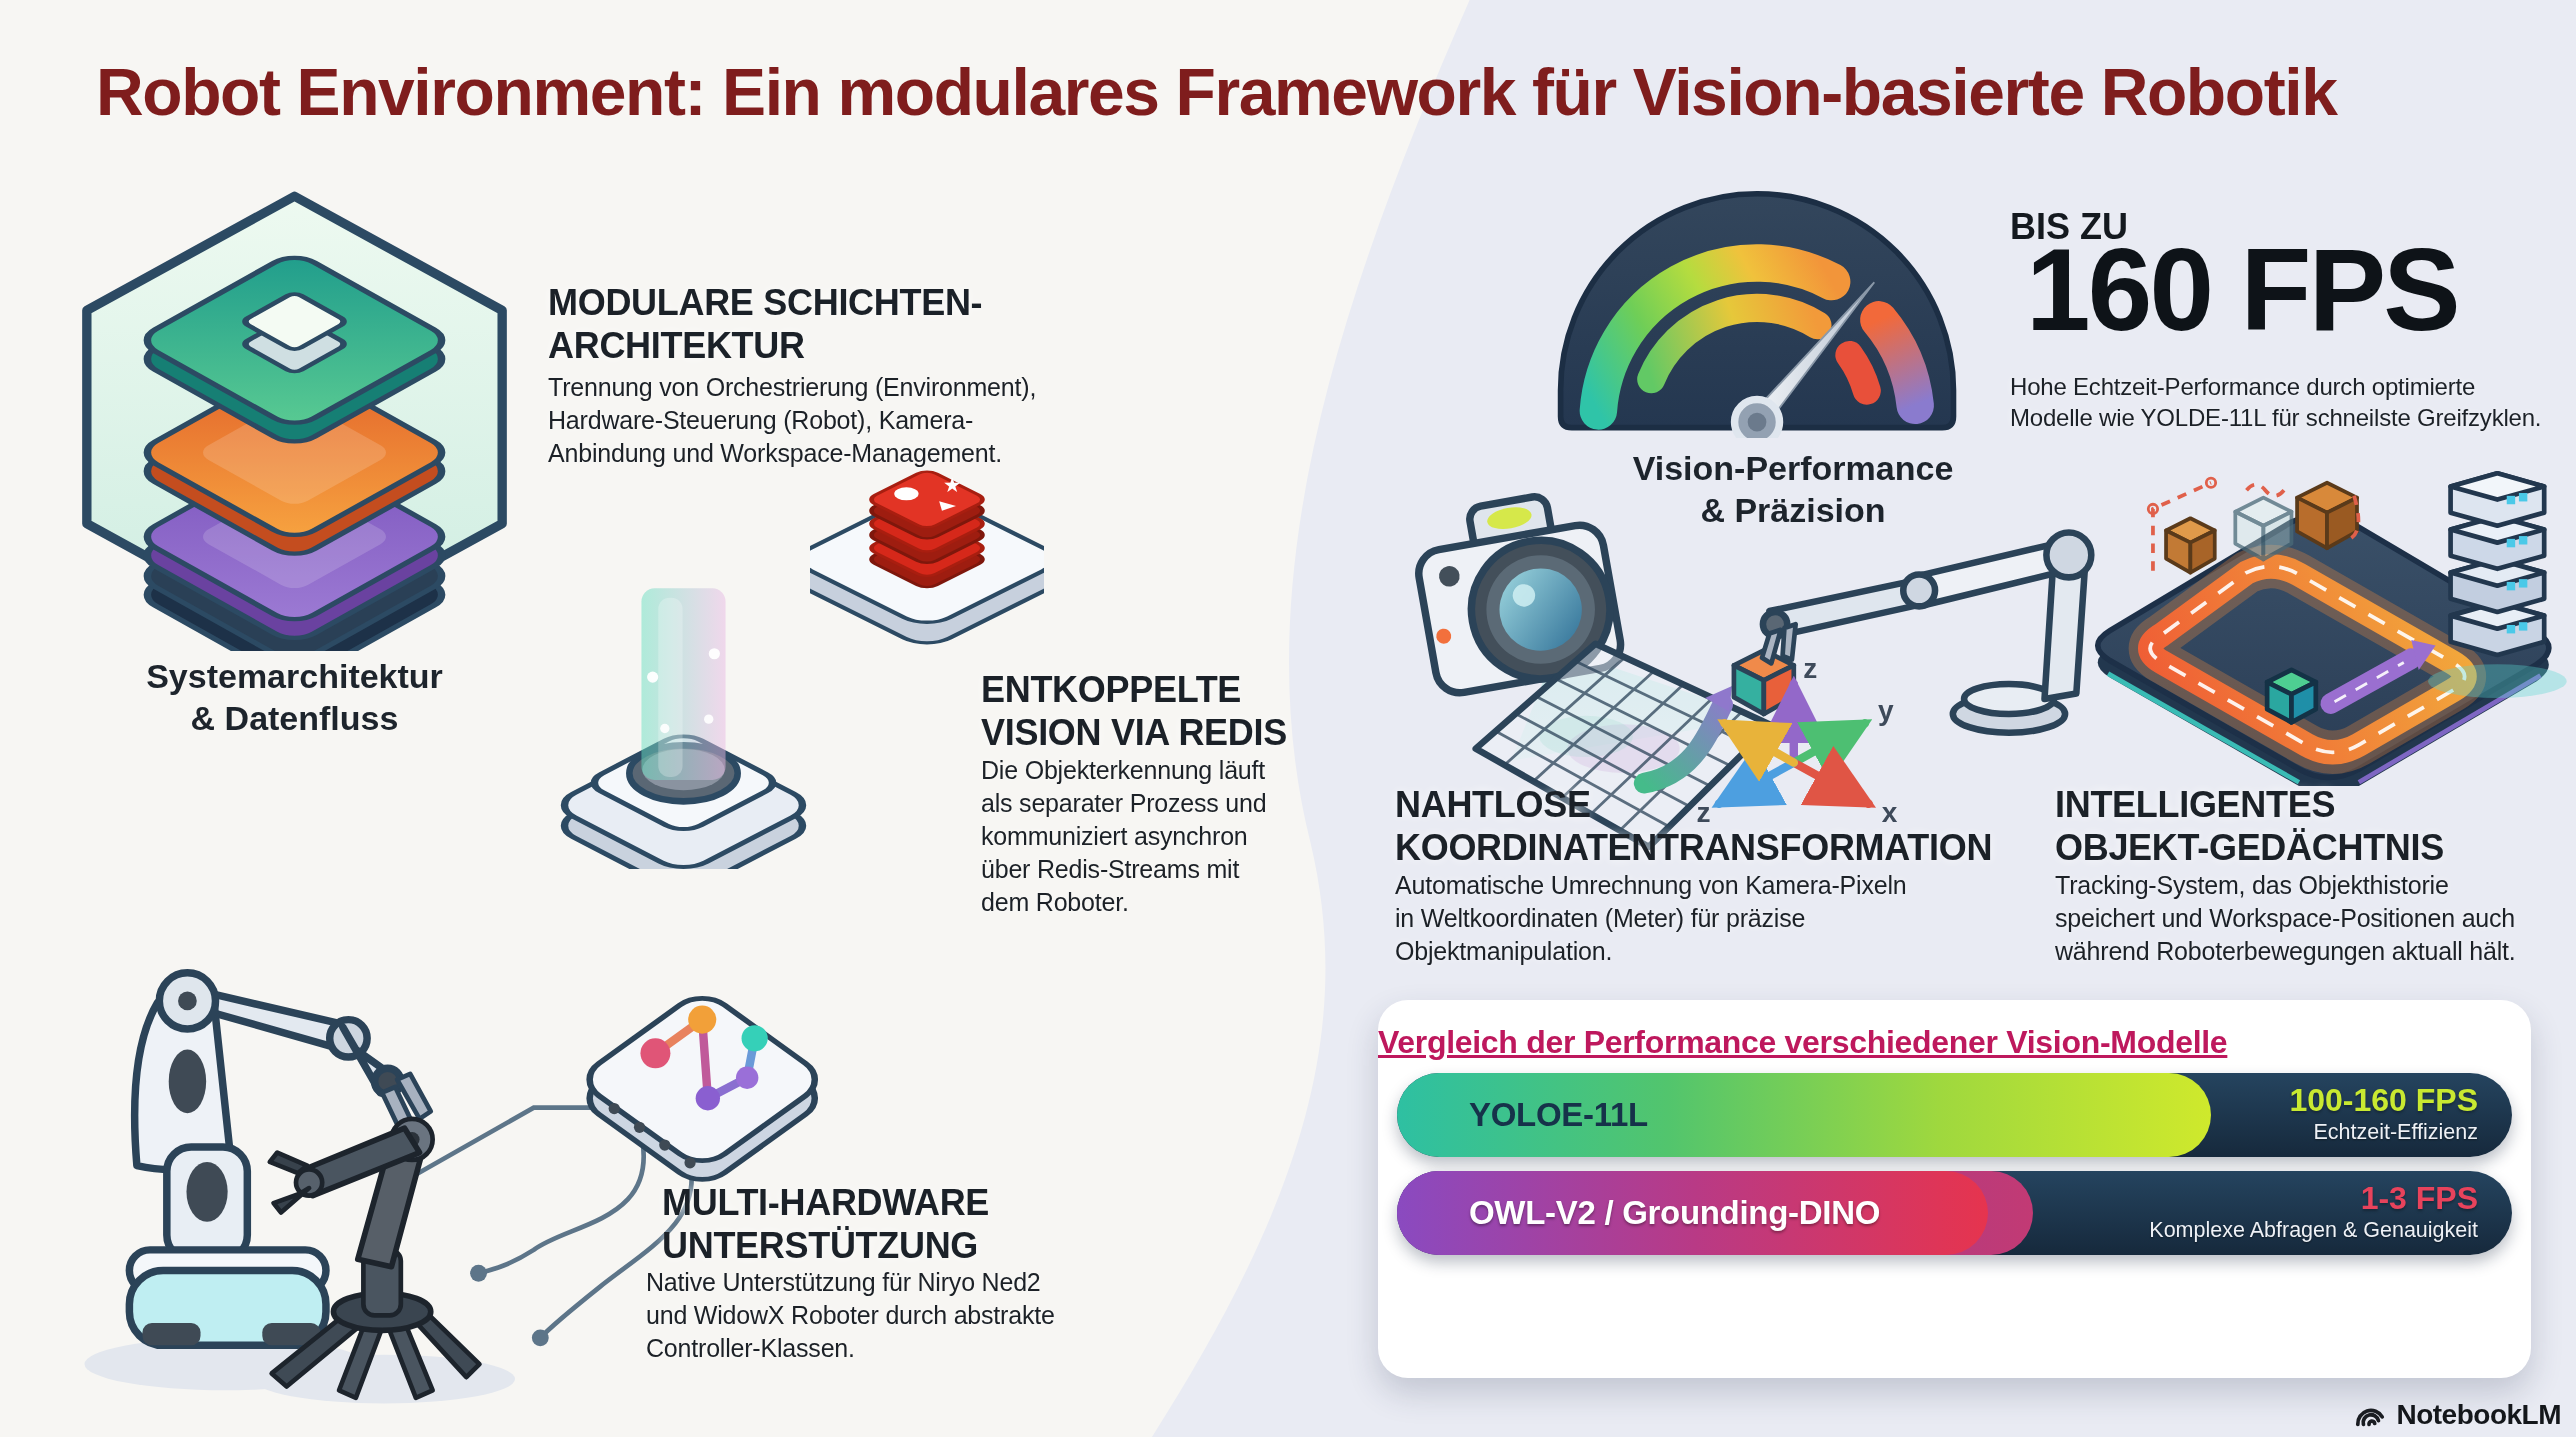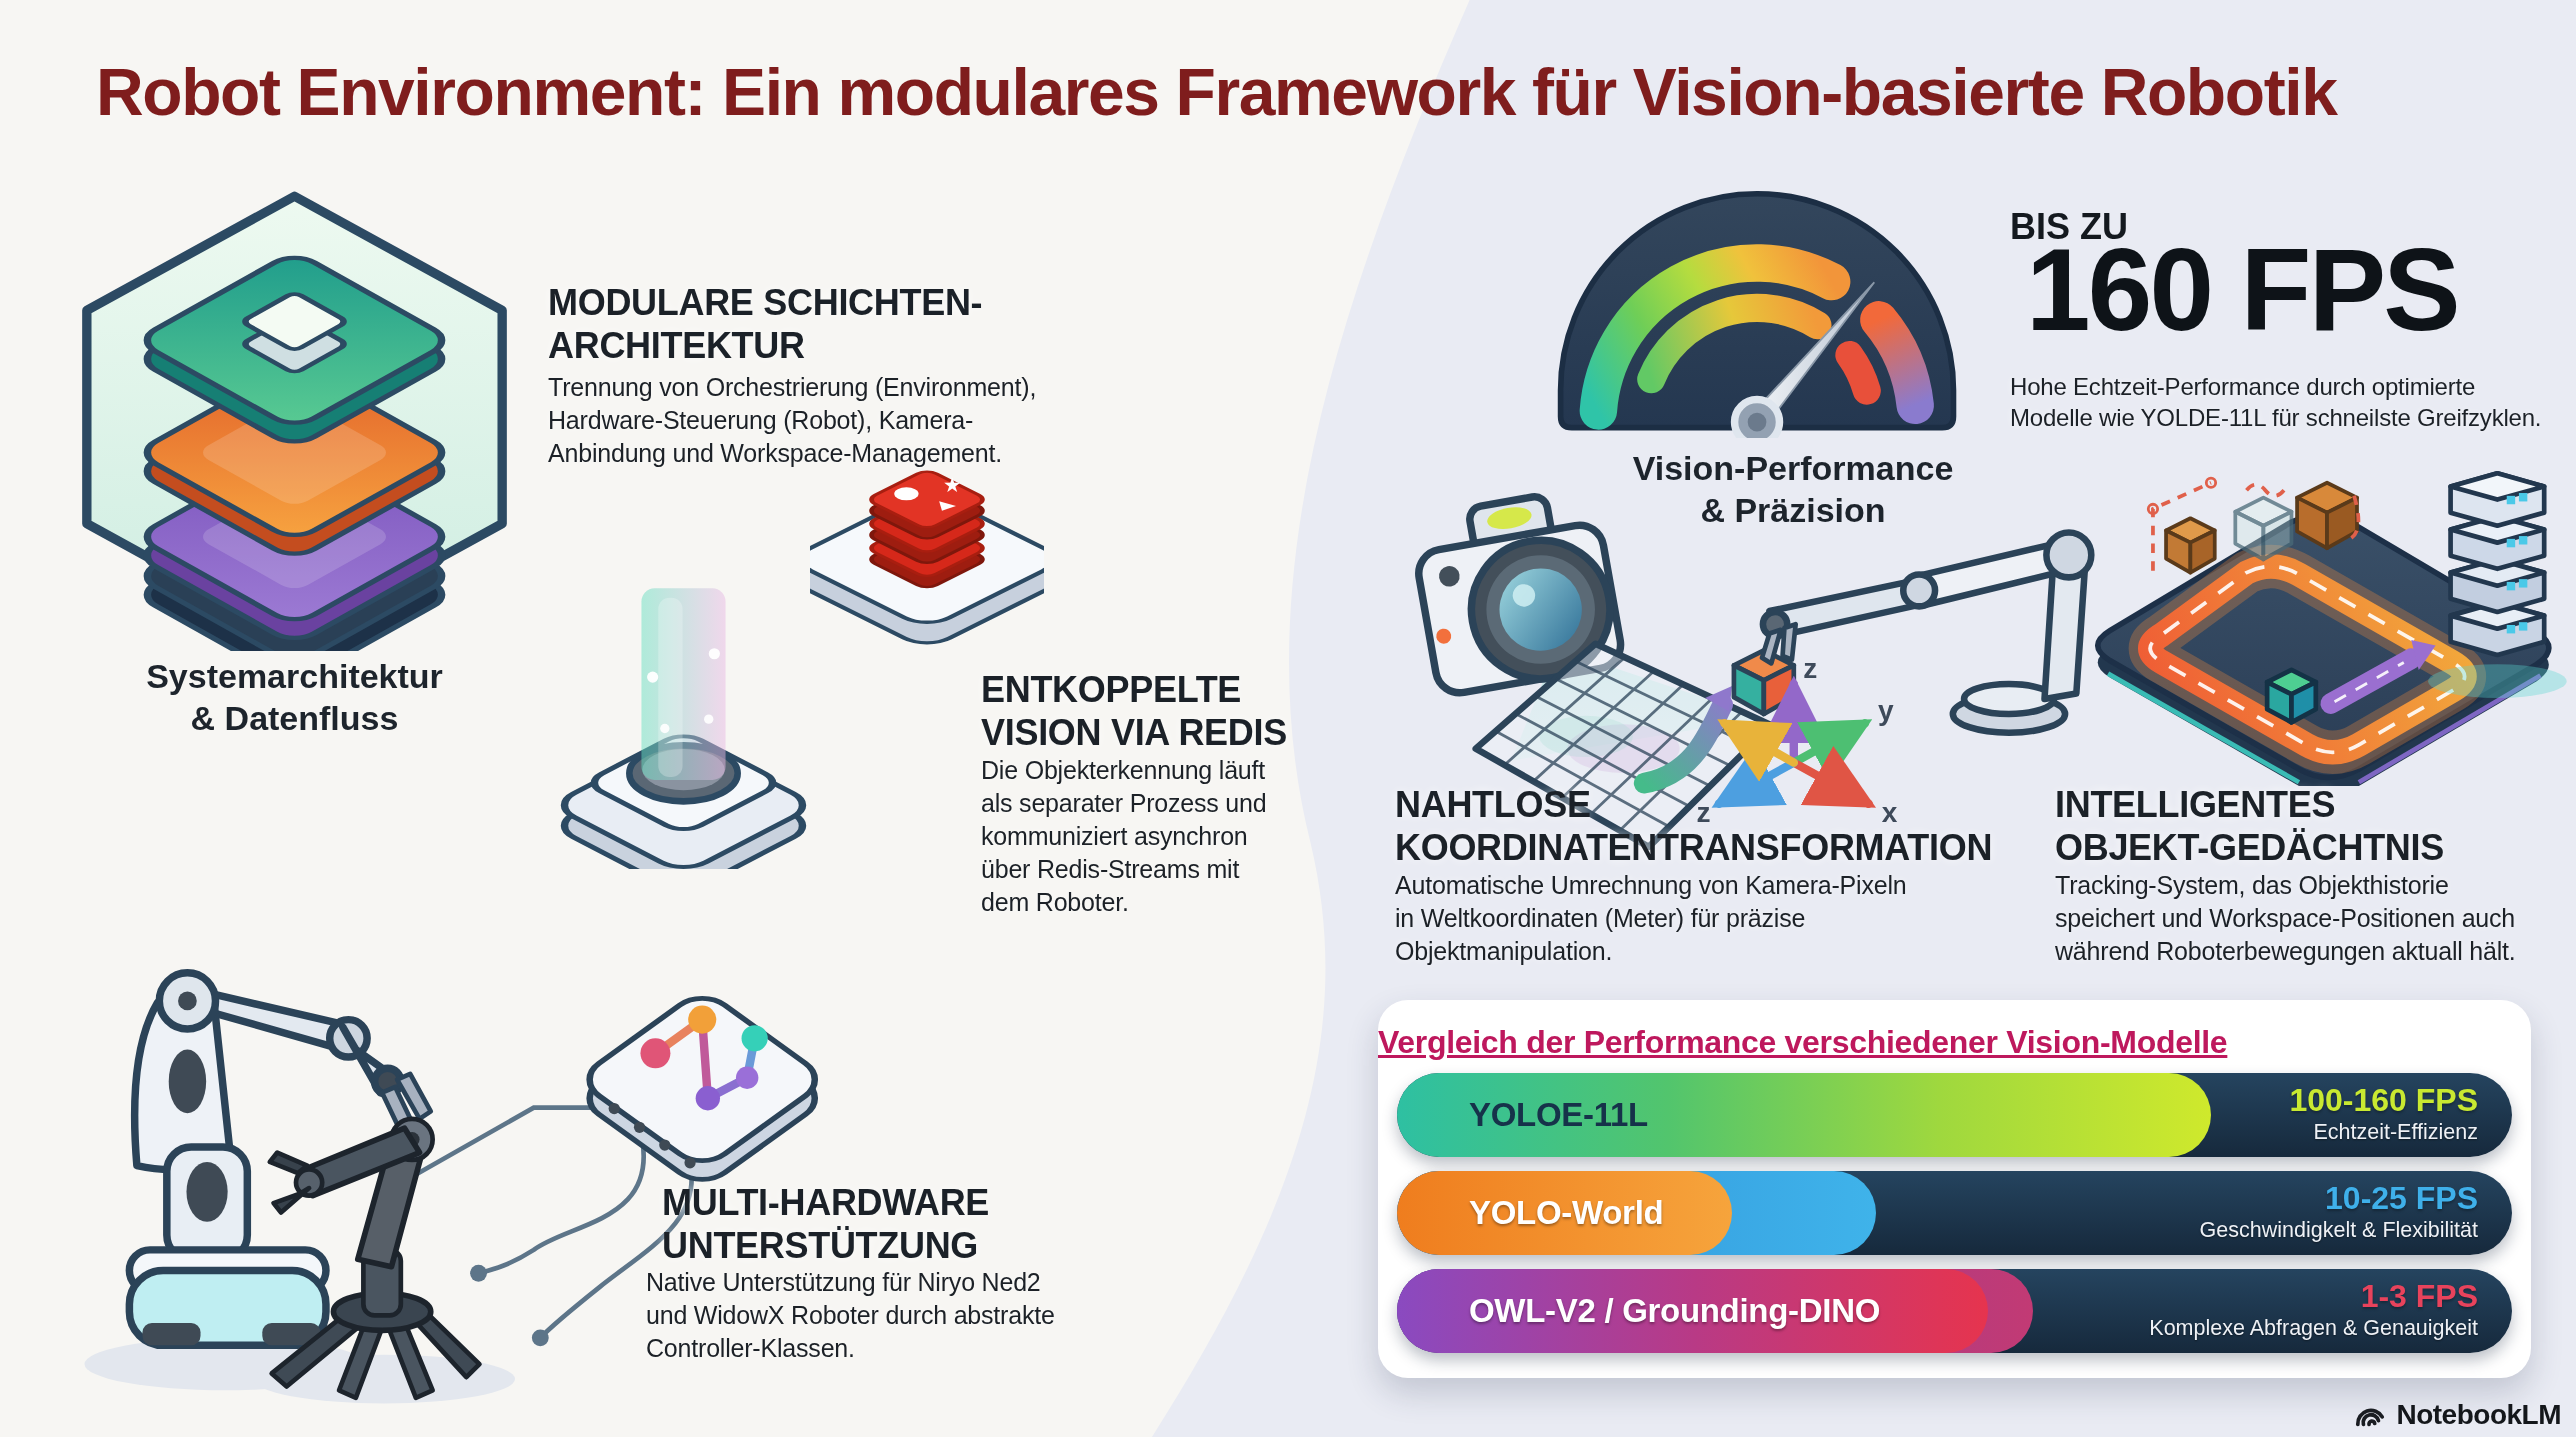--- a/index.html
+++ b/index.html
@@ -484,29 +484,20 @@
   <div id="chart-bars">
       <div class="vbar" style="background: linear-gradient(rgb(37, 68, 95), rgb(22, 41, 60));">
         <div class="vseg" style="width: 73%; background: linear-gradient(90deg, rgb(46, 192, 162), rgb(82, 197, 109), rgb(159, 216, 62), rgb(207, 233, 44));"></div>
         <div class="vlabel" style="color: rgb(22, 50, 74);">YOLOE-11L</div>
         <div class="vright">
           <div class="vvalue" style="color: rgb(201, 233, 49);">100-160 FPS</div>
           <div class="vnote">Echtzeit-Effizienz</div>
         </div>
       </div>
       <div class="vbar" style="background: linear-gradient(rgb(37, 68, 95), rgb(22, 41, 60));">
-        <div class="vseg" style="width: 43%; background: linear-gradient(90deg, rgb(47, 143, 216), rgb(63, 179, 234));"></div>
-        <div class="vseg" style="width: 30%; background: linear-gradient(90deg, rgb(239, 125, 30), rgb(246, 164, 60));"></div>
-        <div class="vlabel" style="color: rgb(255, 255, 255); text-shadow: rgba(0, 0, 0, 0.35) 0px 1.9px 2.8px;">YOLO-World</div>
-        <div class="vright">
-          <div class="vvalue" style="color: rgb(63, 176, 234);">10-25 FPS</div>
-          <div class="vnote">Geschwindigkelt &amp; Flexibilität</div>
-        </div>
-      </div>
-      <div class="vbar" style="background: linear-gradient(rgb(37, 68, 95), rgb(22, 41, 60));">
         <div class="vseg" style="width: 57%; background: linear-gradient(90deg, rgb(122, 63, 174), rgb(194, 58, 116));"></div>
         <div class="vseg" style="width: 53%; background: linear-gradient(90deg, rgb(138, 74, 192), rgb(184, 58, 134), rgb(230, 52, 78));"></div>
         <div class="vlabel" style="color: rgb(255, 255, 255); text-shadow: rgba(0, 0, 0, 0.35) 0px 1.9px 2.8px;">OWL-V2 / Grounding-DINO</div>
         <div class="vright">
           <div class="vvalue" style="color: rgb(232, 67, 92);">1-3 FPS</div>
           <div class="vnote">Komplexe Abfragen &amp; Genauigkeit</div>
         </div>
       </div>
     </div>
 </div>

